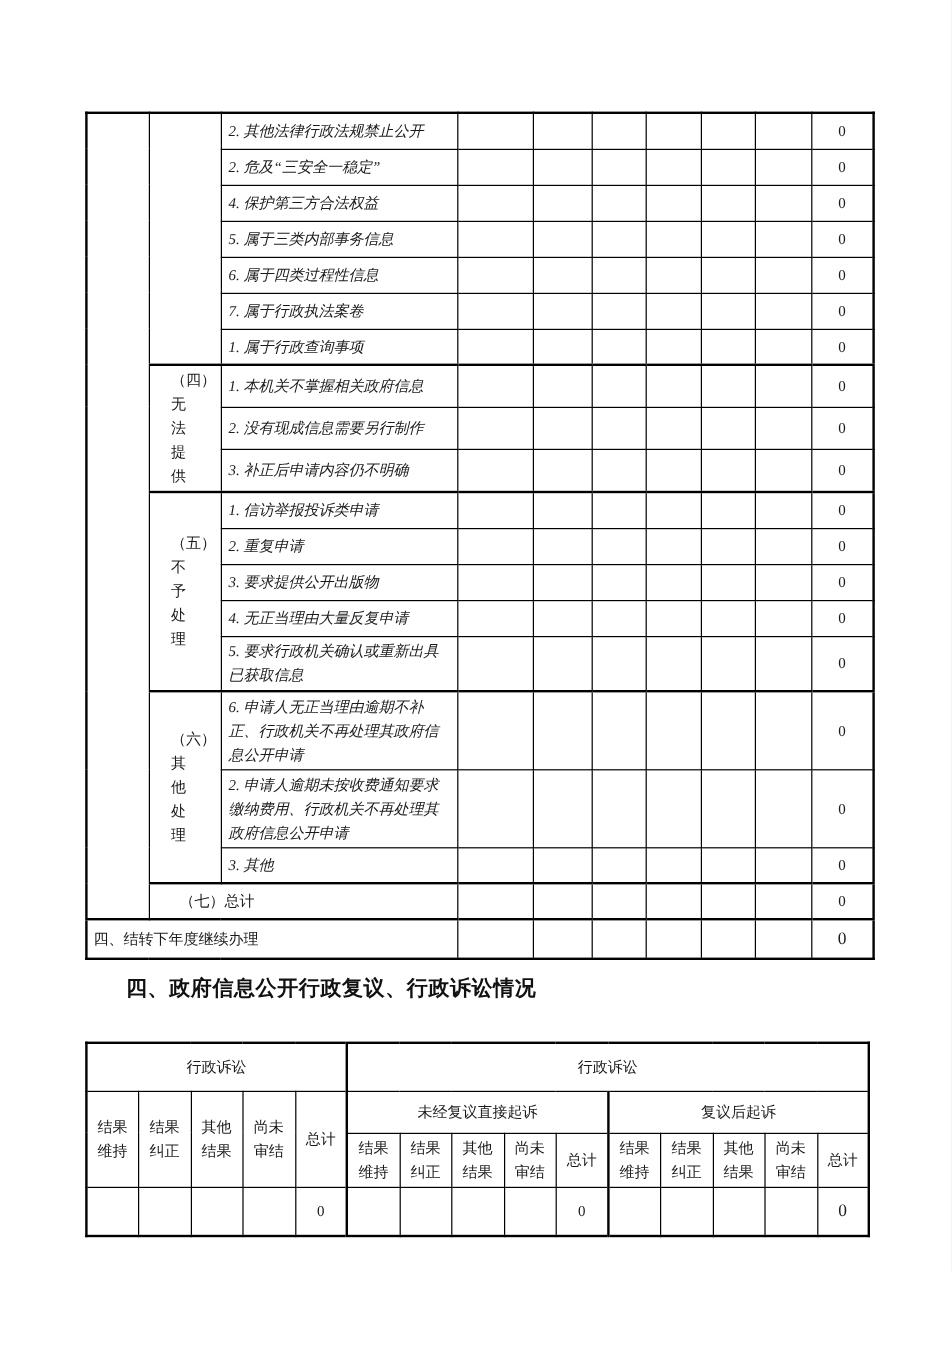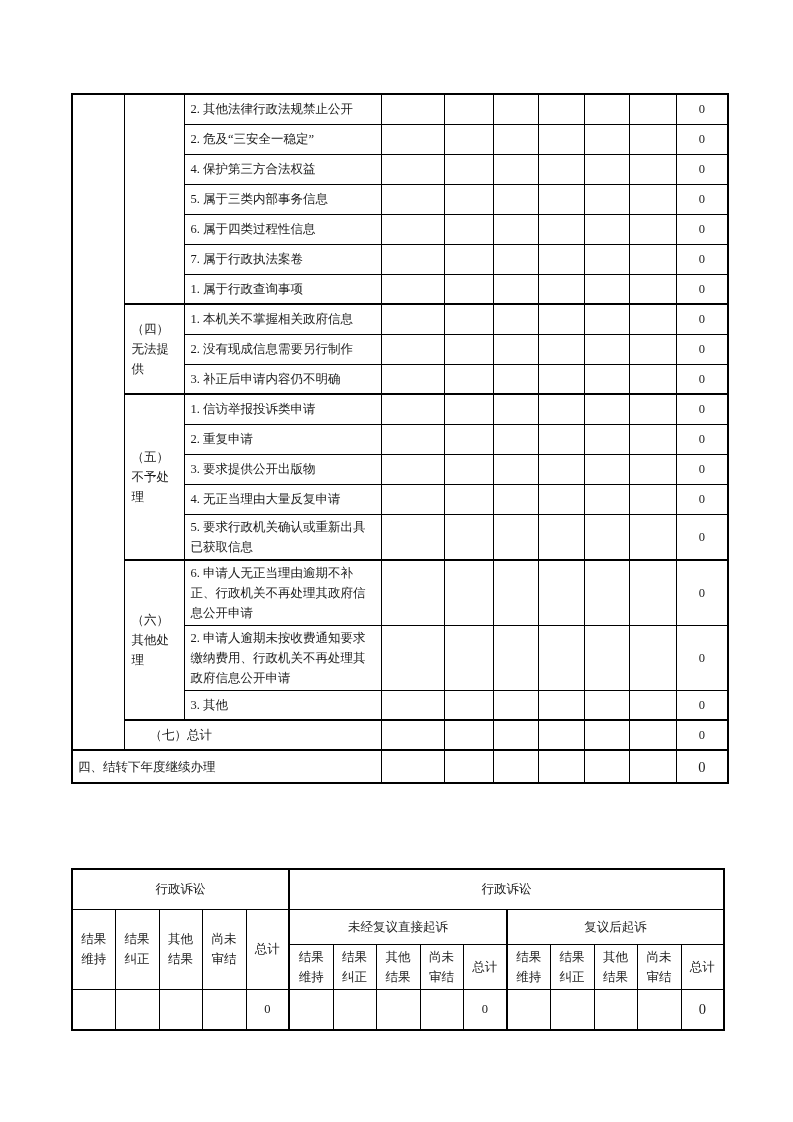--- a/index.html
+++ b/index.html
@@ -28,22 +28,22 @@
     font-size: 12.5px;
     line-height: 20px;
     padding: 2px 5px;
     vertical-align: middle;
     overflow: hidden;
     word-break: break-all;
   }
   #table1 tr { height: 30px; }
   #table1 tr.carry { height: 33px; margin-left: 39px; }
   tr.sec td { border-top-width: 2px; }
-  .grp  { text-align: left; padding: 2px 7px; }
-  .item { text-align: left; padding: 2px 6px; }
+  .grp  { text-align: left; padding: 2px 18px; }
+  .item { text-align: left; padding: 2px 6px; font-style: italic; }
   .num  { text-align: center; }
   .grp-span { text-align: left; padding-left: 25px; }
   .carry-label { text-align: left; padding-left: 5px; }
   .zero-lg { font-size: 14.5px; }
   
   #table2 tr.r1 { height: 40px; }
   #table2 tr.r2 { height: 35px; }
   #table2 tr.r3 { height: 42px; }
   #table2 tr.r4 { height: 41px; }
   #table2 td { text-align: center; padding: 2px 4px; }
@@ -279,20 +279,21 @@
           <td class="blank"></td>
           <td class="blank"></td>
           <td class="blank"></td>
           <td class="blank"></td>
           <td class="blank"></td>
           <td class="num zero-lg">0</td>
         </tr>
       </tbody>
   </table>
 
+  <div class="heading">四、政府信息公开行政复议、行政诉讼情况</div>
 
   <table id="table2">
     <colgroup>
       <col style="width:43px">
         <col style="width:44px">
         <col style="width:43px">
         <col style="width:44px">
         <col style="width:43px">
       <col style="width:44px">
         <col style="width:43px">

